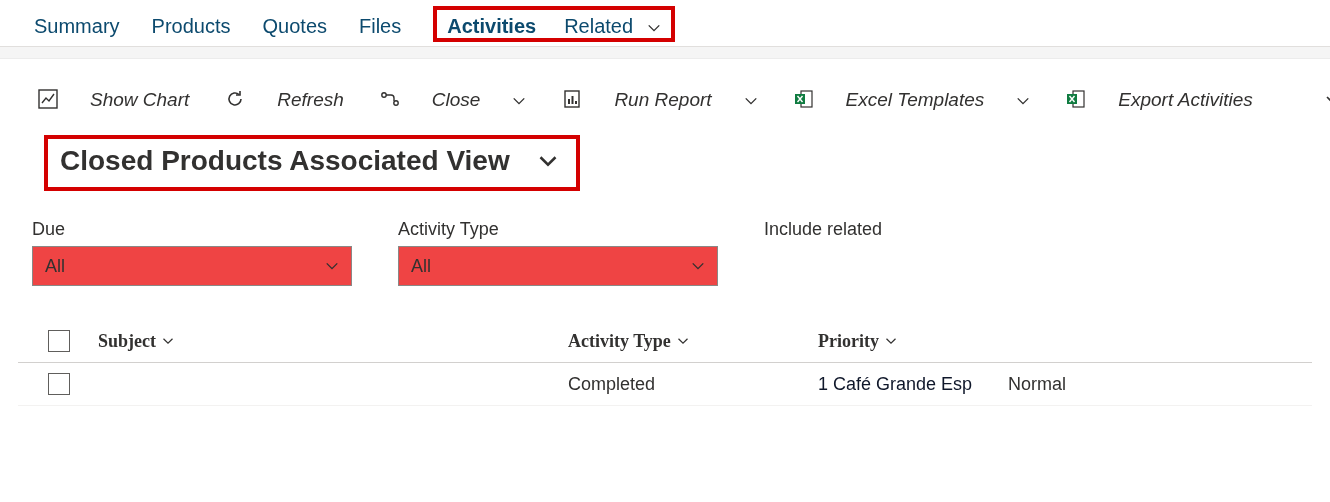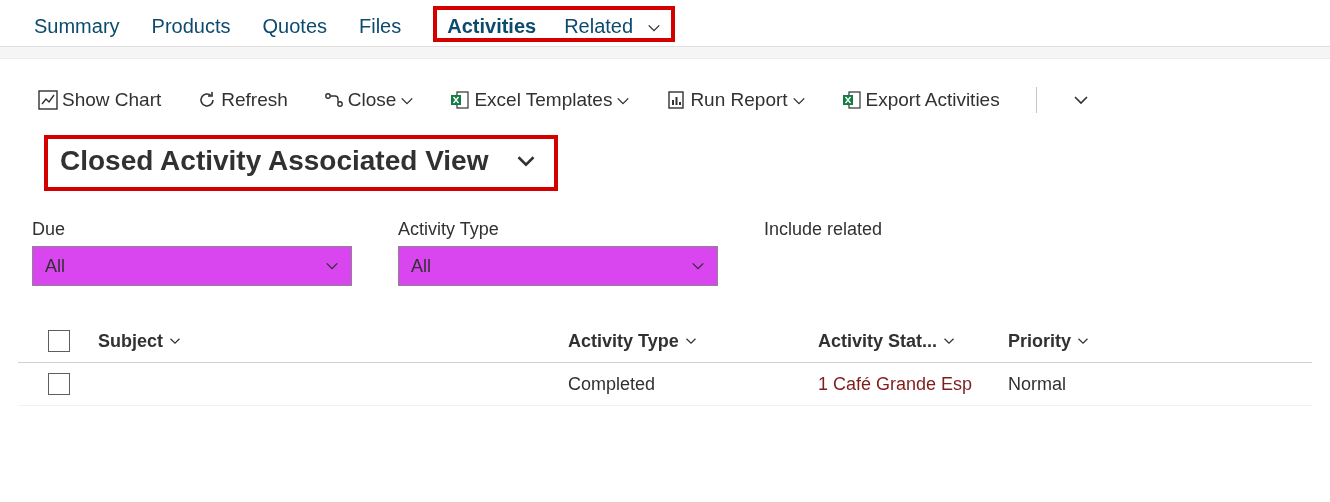--- a/index.html
+++ b/index.html
@@ -44,24 +44,24 @@
   
   .cmdbar {
     display: flex;
     align-items: center;
     gap: 36px;
     padding: 28px 38px 10px 38px;
     font-size: 19px;
   }
   .cmd {
     display: flex;
-    align-items: center;
-    gap: 4px;
+    gap: 32px;
     cursor: pointer;
     white-space: nowrap;
+    font-style: italic;
   }
   .cmd .icon { width: 20px; height: 20px; display:flex; align-items:center; justify-content:center;}
   .cmdbar .divider { width:1px; height:26px; background:#c8c6c4; }
   .overflow { cursor:pointer; }
   
   svg { display:block; }
   .chev svg, .chev-small svg { display:inline-block; vertical-align:middle;}
   
   .view-area { padding: 12px 38px 0 38px; }
   .view-title-box {
@@ -85,21 +85,21 @@
   .dropdown {
     width: 320px;
     height: 40px;
     border:1px solid #8a8886;
     display:flex;
     align-items:center;
     justify-content:space-between;
     padding: 0 12px;
     font-size:18px;
     cursor:pointer;
-    background:#d946ef;
+    background:#ef4444;
   }
   .toggle-col { display:flex; flex-direction:column; }
   .toggle-row { display:flex; align-items:center; gap:18px;}
   .toggle {
     width:54px; height:26px; border-radius:13px;
     background:#0b62c4; position:relative; cursor:pointer;
   }
   .toggle .knob {
     width:20px; height:20px; border-radius:50%; background:#fff;
     position:absolute; top:3px; right:3px;
@@ -110,27 +110,27 @@
     display:grid;
     grid-template-columns: 80px 470px 250px 190px 190px 120px;
     align-items:center;
     padding: 10px 0;
   }
   .thead {
     border-bottom:1px solid #d2d0ce;
     font-weight:600;
     font-size:18px;
   }
-  .th { display:flex; align-items:center; gap:6px; cursor:pointer;}
+  .th { display:flex; align-items:center; gap:6px; cursor:pointer;font-family:Liberation Serif, serif;}
   .checkbox {
     width:22px; height:22px; border:1px solid #605e5c;
     margin-left: 30px; cursor:pointer; background:#fff;
   }
   .trow { font-size:18px; border-bottom:1px solid #f3f2f1;}
-  .link { color:#7f1d1d; cursor:pointer; white-space:nowrap; overflow:hidden;}
+  .link { color:#0f172a; cursor:pointer; white-space:nowrap; overflow:hidden;}
   .cell { white-space:nowrap; overflow:hidden;}
 </style>
 </head>
 <body>
 
 <div class="tabs">
   <div class="tab">Summary</div>
   <div class="tab">Products</div>
   <div class="tab">Quotes</div>
   <div class="tab">Files</div>
@@ -178,42 +178,42 @@
     <span>Close</span>
     <span class="chev-small">
       <svg width="14" height="14" viewBox="0 0 16 16">
           <path d="M2 5l6 6 6-6" stroke="#323130" stroke-width="1.6" fill="none"></path>
         </svg>
     </span>
   </div>
   <div class="cmd">
     <span class="icon">
       <svg width="20" height="20" viewBox="0 0 20 20">
-          <rect x="7" y="2" width="11" height="16" fill="none" stroke="#323130" stroke-width="1.2"></rect>
-          <rect x="1" y="5" width="10" height="10" fill="#107c41"></rect>
-          <path d="M3.5 7l5 6M8.5 7l-5 6" stroke="#fff" stroke-width="1.4"></path>
-        </svg>
-    </span>
-    <span>Excel Templates</span>
-    <span class="chev-small">
-      <svg width="14" height="14" viewBox="0 0 16 16">
-          <path d="M2 5l6 6 6-6" stroke="#323130" stroke-width="1.6" fill="none"></path>
-        </svg>
-    </span>
-  </div>
-  <div class="cmd">
-    <span class="icon">
-      <svg width="20" height="20" viewBox="0 0 20 20">
           <rect x="3" y="2" width="14" height="16" fill="none" stroke="#323130" stroke-width="1.4"></rect>
           <rect x="6" y="10" width="2" height="5" fill="#323130"></rect>
           <rect x="9.5" y="7" width="2" height="8" fill="#323130"></rect>
           <rect x="13" y="12" width="2" height="3" fill="#323130"></rect>
         </svg>
     </span>
     <span>Run Report</span>
+    <span class="chev-small">
+      <svg width="14" height="14" viewBox="0 0 16 16">
+          <path d="M2 5l6 6 6-6" stroke="#323130" stroke-width="1.6" fill="none"></path>
+        </svg>
+    </span>
+  </div>
+  <div class="cmd">
+    <span class="icon">
+      <svg width="20" height="20" viewBox="0 0 20 20">
+          <rect x="7" y="2" width="11" height="16" fill="none" stroke="#323130" stroke-width="1.2"></rect>
+          <rect x="1" y="5" width="10" height="10" fill="#107c41"></rect>
+          <path d="M3.5 7l5 6M8.5 7l-5 6" stroke="#fff" stroke-width="1.4"></path>
+        </svg>
+    </span>
+    <span>Excel Templates</span>
     <span class="chev-small">
       <svg width="14" height="14" viewBox="0 0 16 16">
           <path d="M2 5l6 6 6-6" stroke="#323130" stroke-width="1.6" fill="none"></path>
         </svg>
     </span>
   </div>
   <div class="cmd">
     <span class="icon">
       <svg width="20" height="20" viewBox="0 0 20 20">
           <rect x="7" y="2" width="11" height="16" fill="none" stroke="#323130" stroke-width="1.2"></rect>
@@ -226,21 +226,21 @@
   <div class="divider"></div>
   <div class="overflow">
     <svg width="16" height="16" viewBox="0 0 16 16">
         <path d="M2 5l6 6 6-6" stroke="#323130" stroke-width="1.6" fill="none"></path>
       </svg>
   </div>
 </div>
 
 <div class="view-area">
   <div class="view-title-box">
-    <span class="view-title">Closed Activity Associated View</span>
+    <span class="view-title">Closed Products Associated View</span>
     <span>
       <svg width="20" height="20" viewBox="0 0 16 16">
           <path d="M2 5l6 6 6-6" stroke="#323130" stroke-width="2" fill="none"></path>
         </svg>
     </span>
   </div>
 </div>
 
 <div class="filters">
   <div class="filter-col">
@@ -281,26 +281,20 @@
           <path d="M2 5l6 6 6-6" stroke="#323130" stroke-width="1.6" fill="none"></path>
         </svg>
     </div>
     <div class="th">
       <span>Activity Type</span>
       <svg width="12" height="12" viewBox="0 0 16 16">
           <path d="M2 5l6 6 6-6" stroke="#323130" stroke-width="1.6" fill="none"></path>
         </svg>
     </div>
     <div class="th">
-      <span>Activity Stat...</span>
-      <svg width="12" height="12" viewBox="0 0 16 16">
-          <path d="M2 5l6 6 6-6" stroke="#323130" stroke-width="1.6" fill="none"></path>
-        </svg>
-    </div>
-    <div class="th">
       <span>Priority</span>
       <svg width="12" height="12" viewBox="0 0 16 16">
           <path d="M2 5l6 6 6-6" stroke="#323130" stroke-width="1.6" fill="none"></path>
         </svg>
     </div>
   </div>
 
   <div class="trow">
     <div>
         <div class="checkbox"></div>

